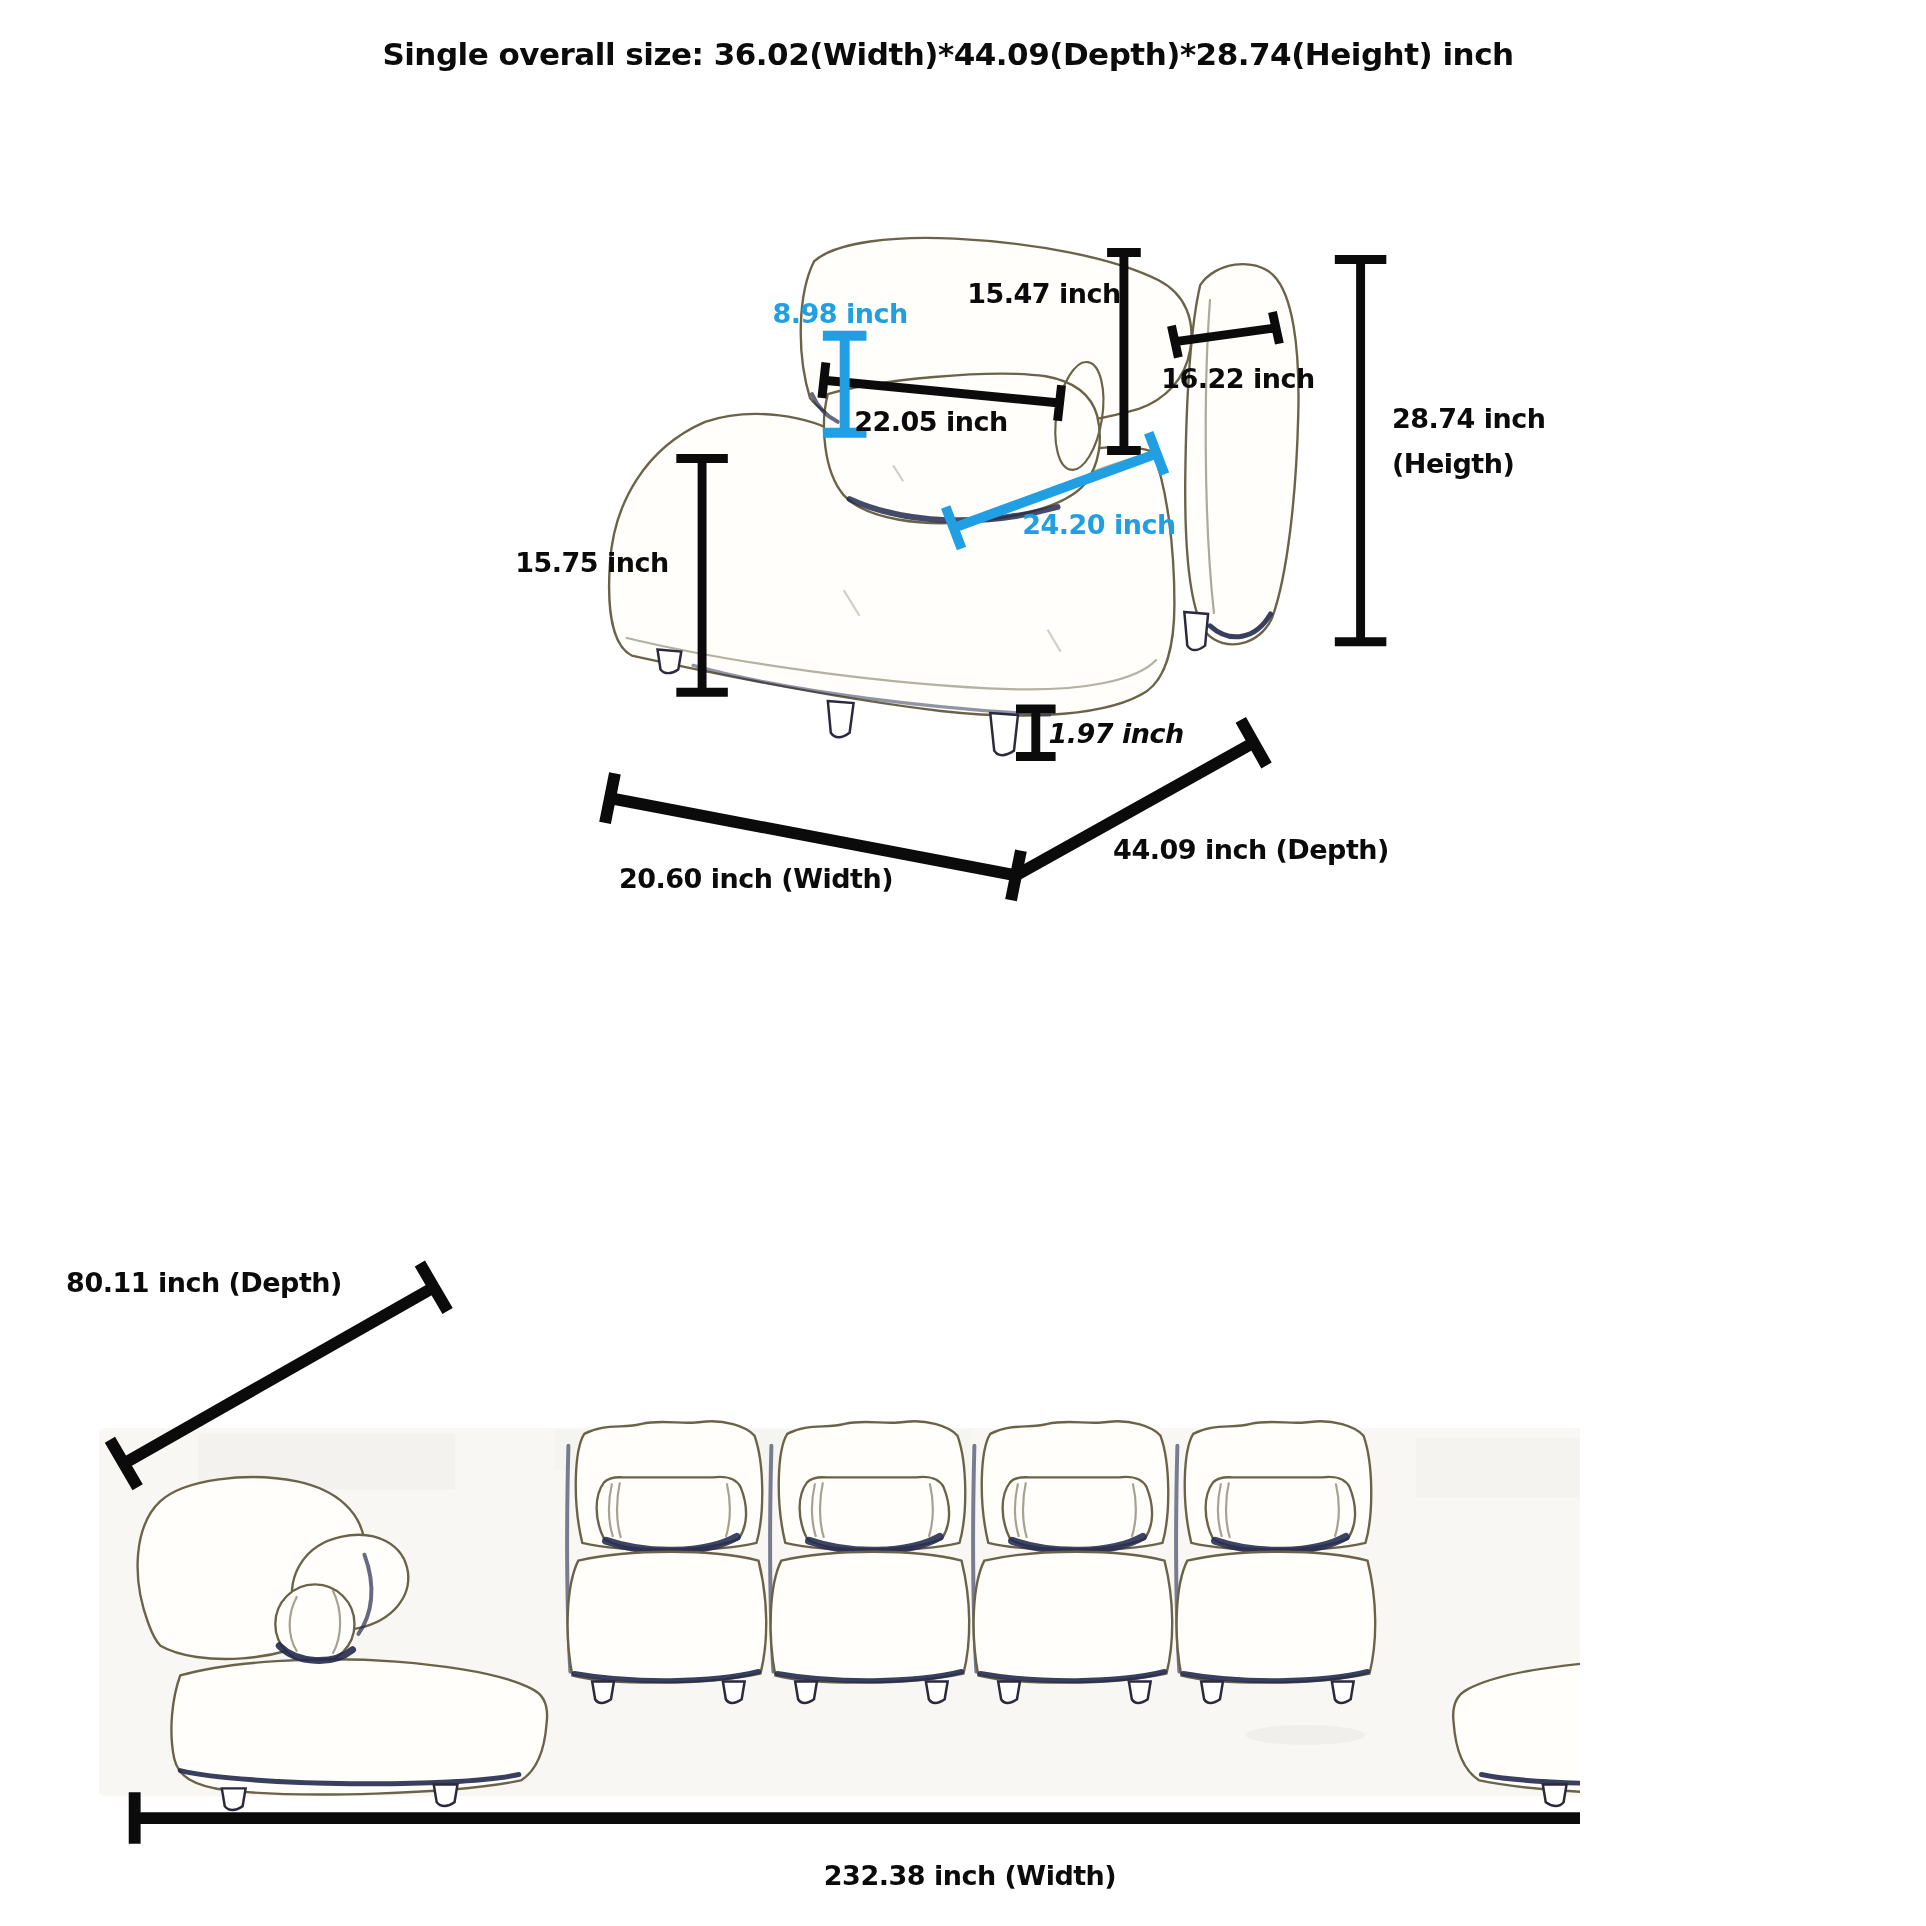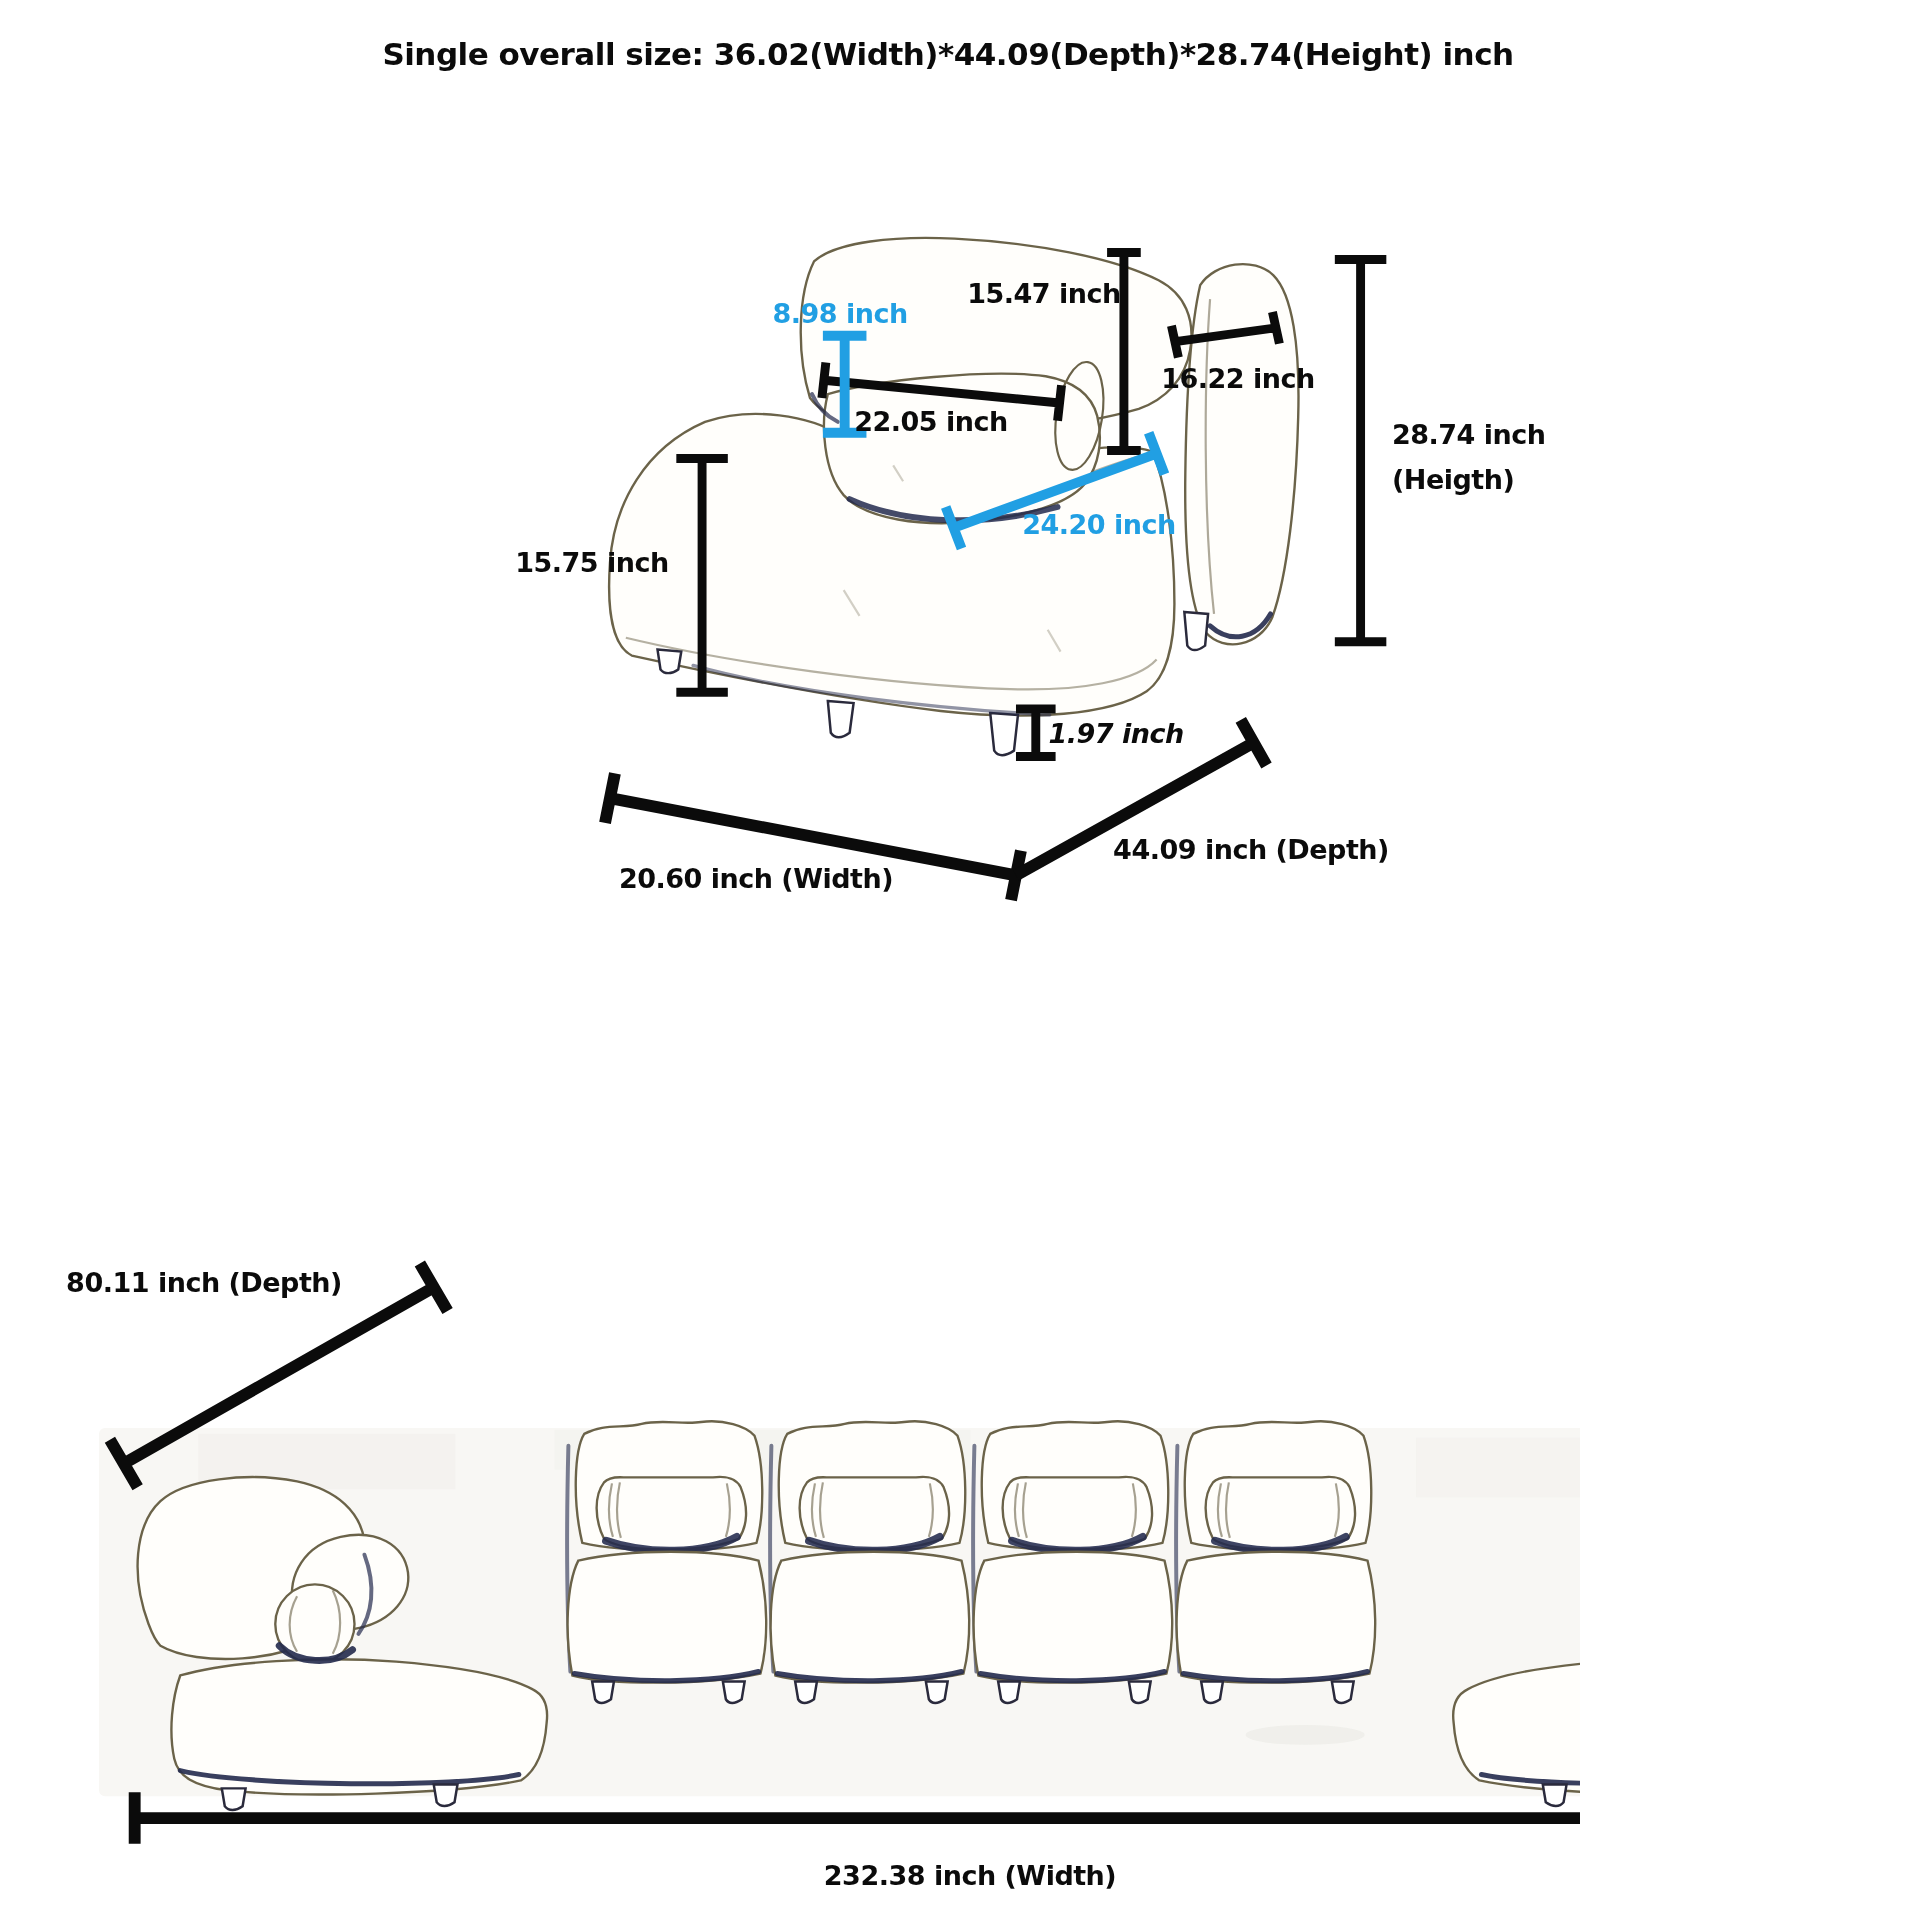--- a/index.html
+++ b/index.html
@@ -4,21 +4,21 @@
 <style>
   html,body{margin:0;padding:0;background:#fff;}
   #stage{position:relative;width:1580px;height:1927px;background:#fff;overflow:hidden;
          font-family:"DejaVu Sans",sans-serif;}
   svg{position:absolute;left:0;top:0;}
   .title{position:absolute;font-weight:bold;font-size:31px;letter-spacing:-0.5px;
          color:var(--ink);white-space:nowrap;transform:translate(-50%,-50%);}
   .dim{position:absolute;font-weight:bold;font-size:27px;letter-spacing:-0.5px;
        color:var(--ink);white-space:nowrap;transform:translate(-50%,-50%);}
   .dim.blue{color:var(--blue);}
-  .dim.left-anchor{transform:translate(0,-50%);margin-top:16px;}
+  .dim.left-anchor{transform:translate(0,-50%);}
   
   .dl{stroke:var(--dimblack);stroke-width:9;fill:none;stroke-linecap:butt;}
   .dlt{stroke:var(--dimblack);stroke-width:12;fill:none;stroke-linecap:butt;}
   .dlb{stroke:var(--blue);stroke-width:10;fill:none;stroke-linecap:butt;}
   .sk{stroke:var(--outline);stroke-width:2.4;fill:#fffefb;}
   .skn{stroke:var(--outline);stroke-width:2.2;fill:none;}
   .ink{stroke:var(--ink2);fill:none;stroke-linecap:round;}
   .leg{stroke:#2a2a3c;stroke-width:2.5;fill:#ffffff;}
   .wash{fill:var(--wash);}
 </style>

